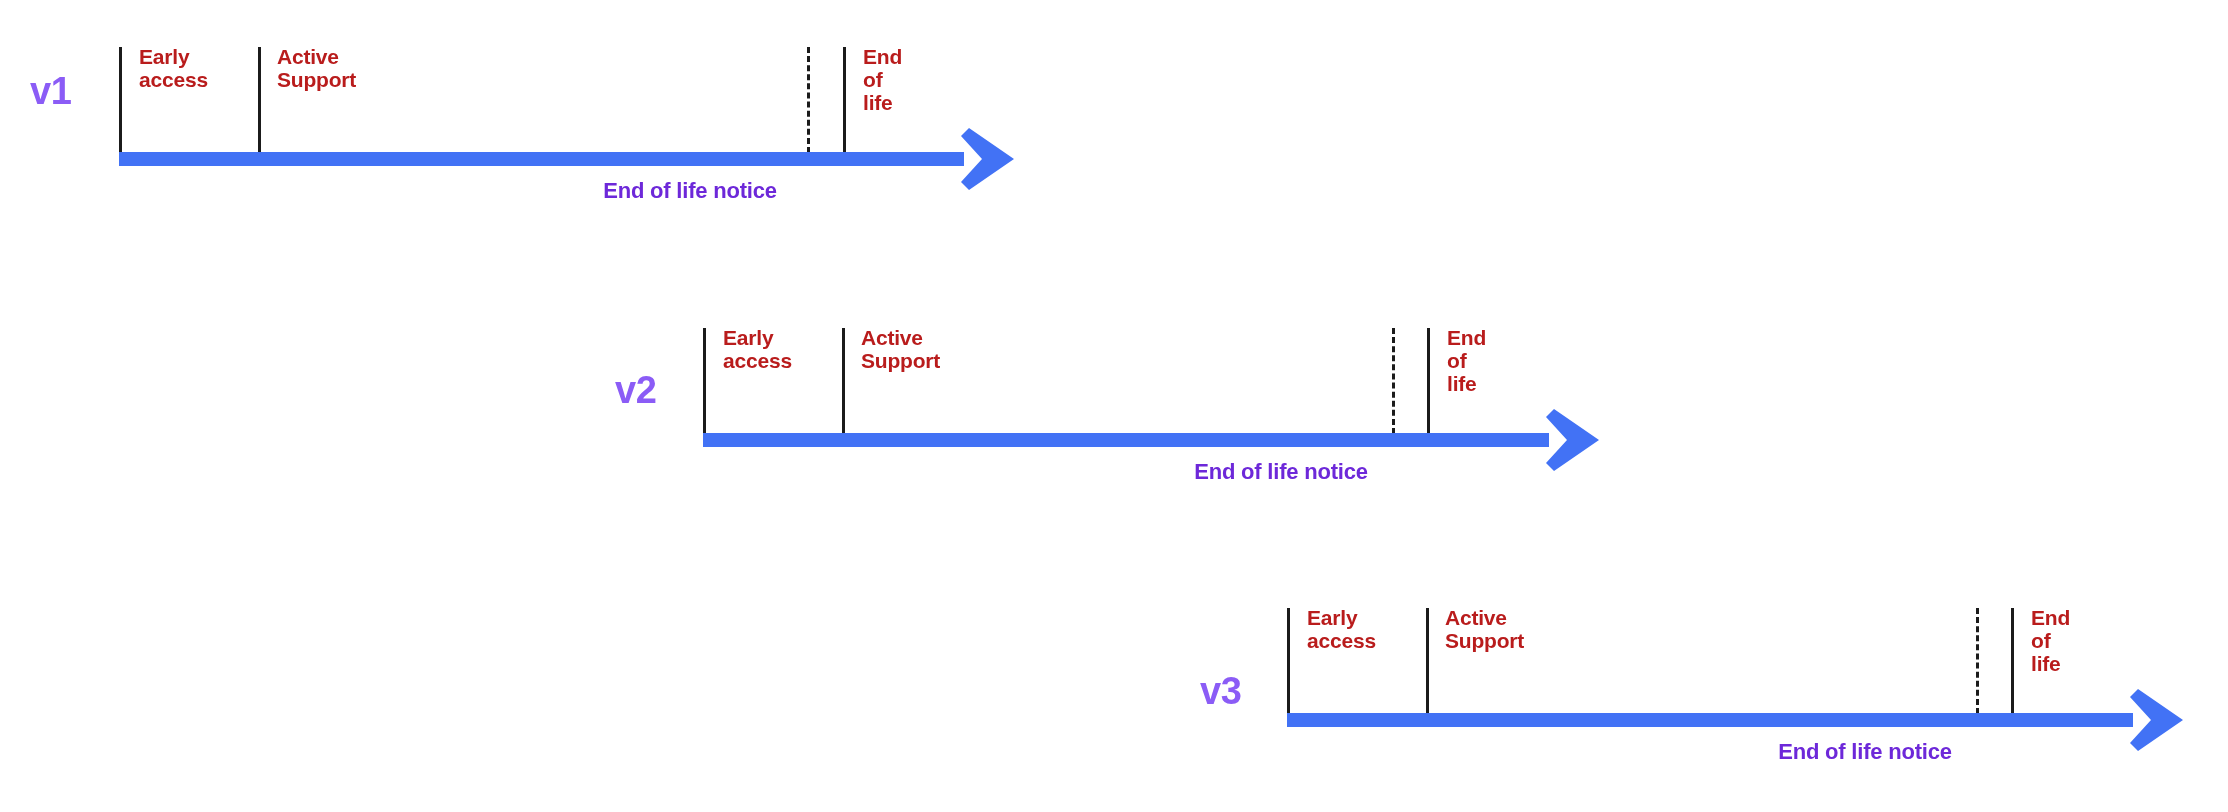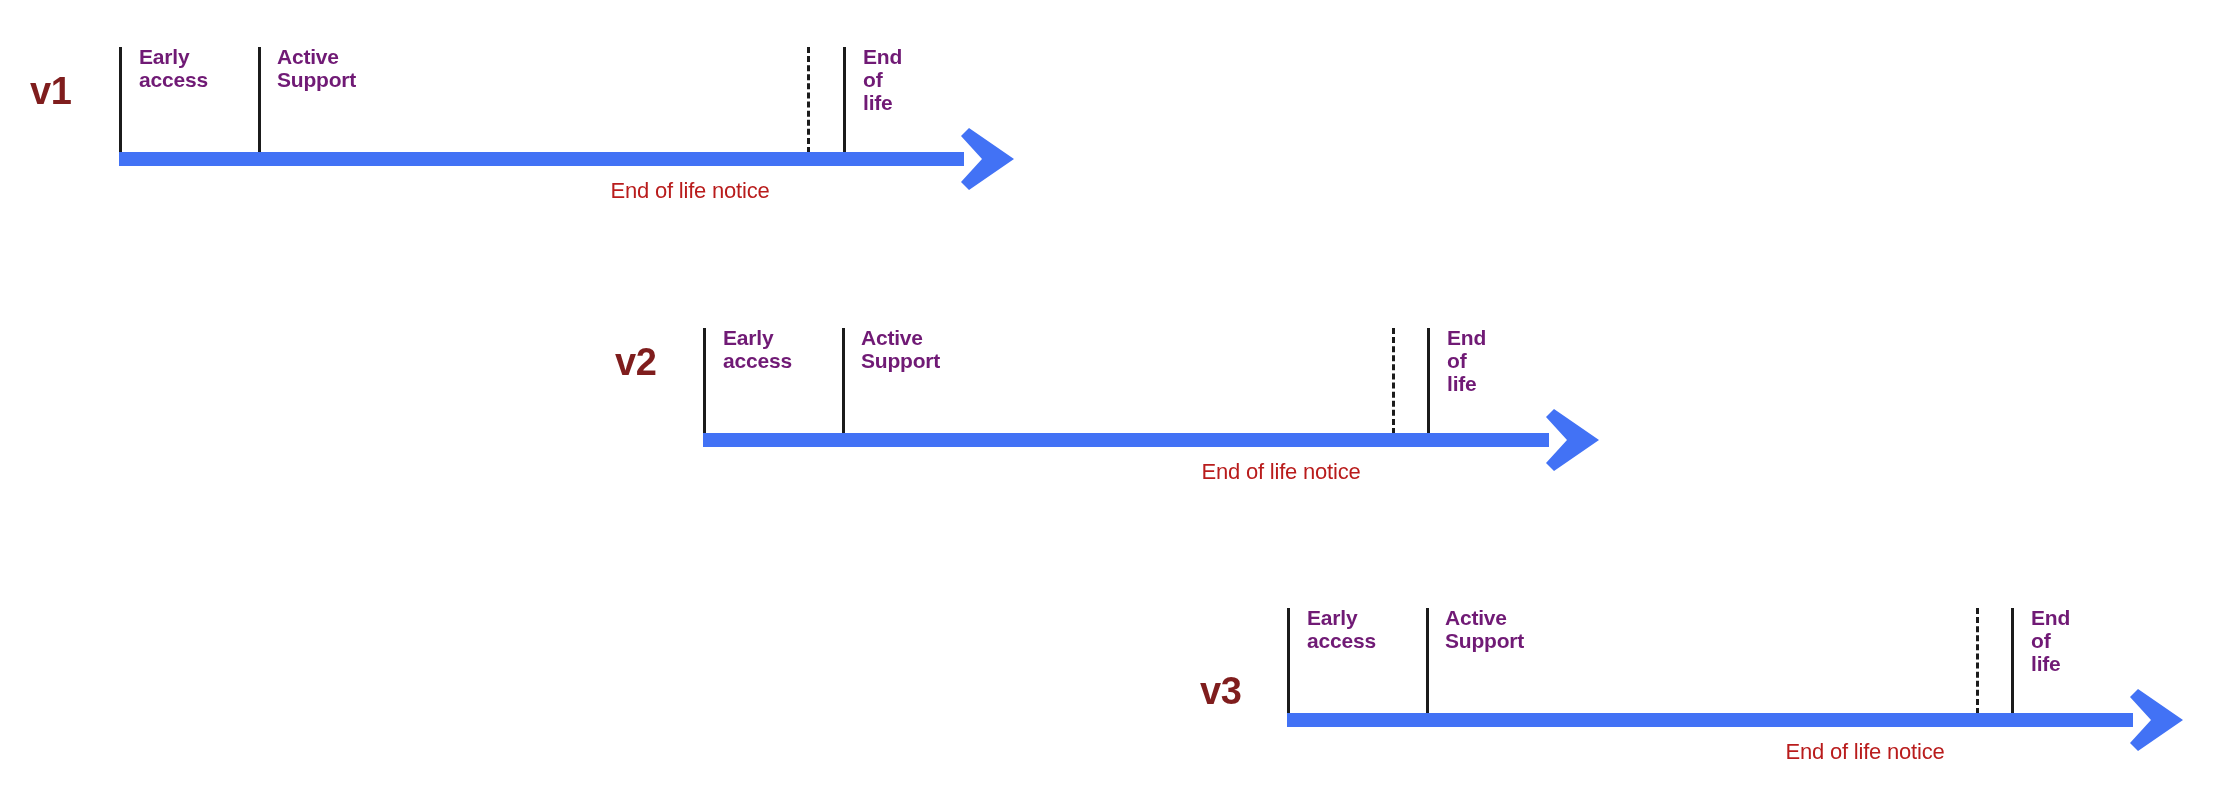--- a/index.html
+++ b/index.html
@@ -26,21 +26,21 @@
     left: 0;
     top: 0;
   }
 
   
   .version-label {
     position: absolute;
     font-size: 38px;
     font-weight: 700;
     letter-spacing: -0.5px;
-    color: #7f1d1d;
+    color: #8b5cf6;
     line-height: 1;
     white-space: nowrap;
   }
 
   
   .divider {
     position: absolute;
     width: 3px;
     background: #1b1b1b;
   }
@@ -50,42 +50,42 @@
     width: 0;
     border-left: 3px dashed #1b1b1b;
   }
 
   
   .phase-label {
     position: absolute;
     font-size: 21px;
     font-weight: 700;
     line-height: 23px;
-    color: #701a75;
+    color: #b91c1c;
     white-space: pre-line;
     letter-spacing: -0.2px;
   }
 
   
   .shaft {
     position: absolute;
     height: 14px;
   }
   
   .arrow-head {
     position: absolute;
   }
   .arrow-head svg { display: block; }
 
   
   .notice-label {
     position: absolute;
     font-size: 22px;
-    font-weight: 400;
-    color: #b91c1c;
+    font-weight: 700;
+    color: #6d28d9;
     line-height: 1;
     white-space: nowrap;
     letter-spacing: -0.2px;
     transform: translateX(-50%);
   }
 </style>
 </head>
 <body>
 
 <div id="canvas">
@@ -107,21 +107,21 @@
     <div class="arrow-head" style="left: 958px; top: 128px;">
         <svg width="56" height="62" viewBox="0 0 56 62">
           <path d="M11 0 L3 8 L24 31 L3 54 L11 62 L56 31 Z" fill="#4272F5"></path>
         </svg>
       </div>
 
     <div class="notice-label" style="left: 690px; top: 180px;">End of life notice</div>
   </div>
 
   <div class="timeline-row">
-    <div class="version-label" style="left: 615px; top: 343px;">v2</div>
+    <div class="version-label" style="left: 615px; top: 371px;">v2</div>
 
     <div class="divider" style="left: 703px; top: 328px; height: 106px;"></div>
     <div class="divider" style="left: 842px; top: 328px; height: 106px;"></div>
     <div class="divider-dashed" style="left: 1392px; top: 328px; height: 106px;"></div>
     <div class="divider" style="left: 1427px; top: 328px; height: 106px;"></div>
 
     <div class="phase-label" style="left: 723px; top: 326px;">Early
 access</div>
     <div class="phase-label" style="left: 861px; top: 326px;">Active Support</div>
     <div class="phase-label" style="left: 1447px; top: 326px;">End of life</div>

